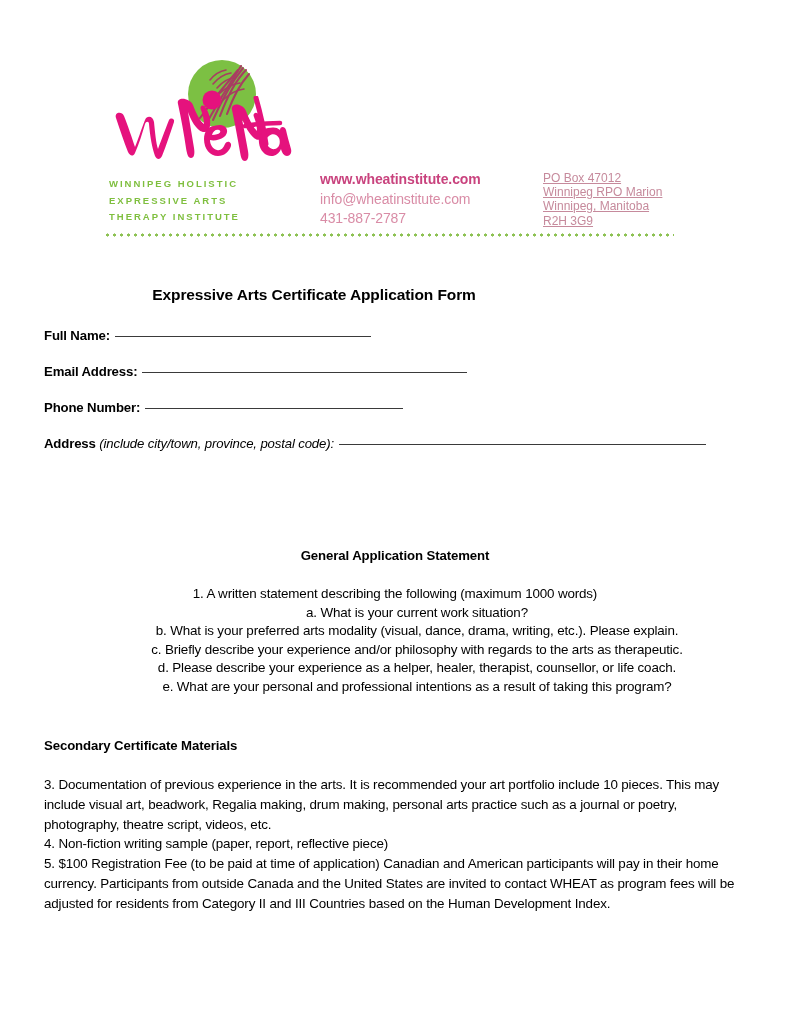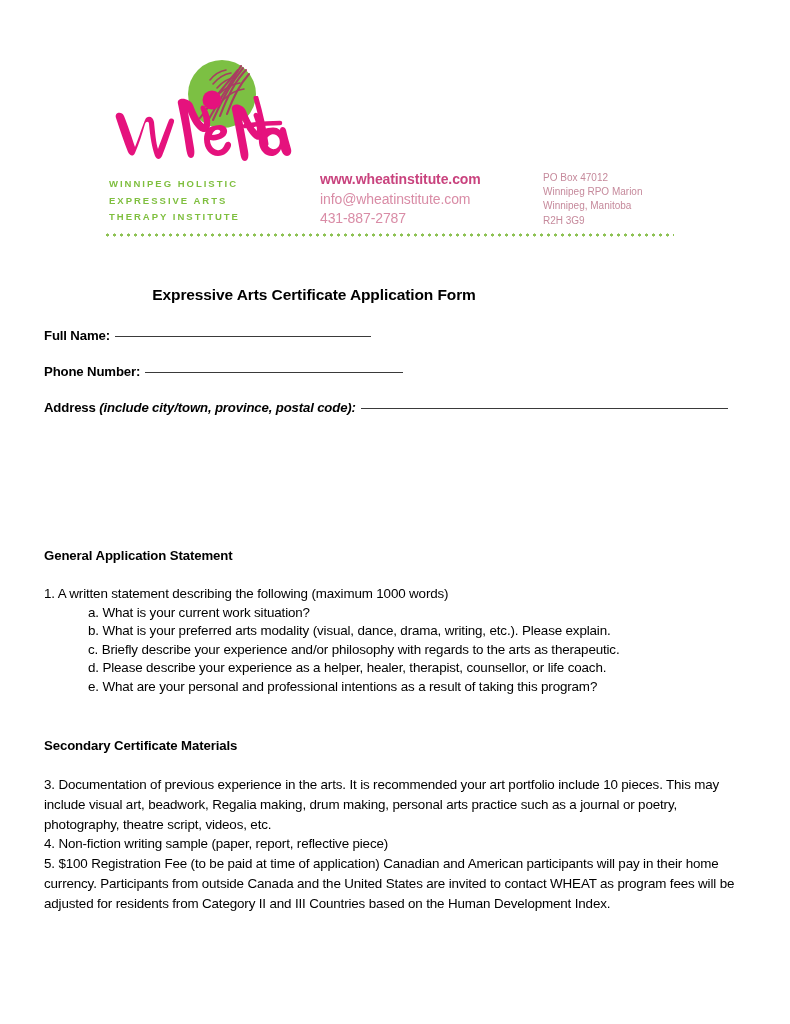--- a/index.html
+++ b/index.html
@@ -76,23 +76,24 @@
   .contact-web .phone {
     font-size: 14px;
     color: #d98ca6;
     letter-spacing: -0.1px;
   }
 
   .contact-addr {
     position: absolute;
     left: 543px;
     top: 171px;
-    font-size: 10px;
+    font-size: 12px;
     color: #c68a9c;
     line-height: 14.2px;
+    text-decoration: underline;
   }
 
   .dotted-rule {
     position: absolute;
     left: 104px;
     top: 233px;
     width: 570px;
     height: 4px;
     background-image: radial-gradient(circle, #8cc152 0px, #8cc152 1.4px, rgba(255,255,255,0) 1.7px);
     background-size: 7px 4px;
@@ -121,21 +122,21 @@
     font-size: 13.2px;
     line-height: 17px;
     margin-bottom: 19px;
     white-space: nowrap;
     letter-spacing: -0.15px;
   }
   .field-label {
     font-weight: bold;
   }
   .field-note {
-    font-weight: bold;
+    font-weight: normal;
     font-style: italic;
   }
   .field-rule {
     display: inline-block;
     border-bottom: 1.3px solid #3a3a3a;
     position: relative;
     top: -3px;
     margin-left: 5px;
   }
   .rule-w1 { width: 256px; }
@@ -170,21 +171,21 @@
     line-height: 18.6px;
     letter-spacing: -0.15px;
   }
   .block-list p {
     margin: 0;
     font-size: 13.4px;
     line-height: 19.8px;
     letter-spacing: -0.15px;
   }
 
-  #sec-general { top: 548px; }
+  #sec-general { top: 548px; text-align: center; }
   #sec-secondary { top: 738px; }
 </style>
 </head>
 <body>
 
 <div class="letterhead">
 
   <div class="logo-block">
 
     <div class="logo-mark">
@@ -247,20 +248,23 @@
 
 <div class="doc-title">Expressive Arts Certificate Application Form</div>
 
 <div class="fields">
 
   <div class="field-row">
     <span class="field-label">Full Name:</span><span class="field-rule rule-w1"></span>
   </div>
 
 
+  <div class="field-row">
+    <span class="field-label">Email Address:</span><span class="field-rule rule-w3"></span>
+  </div>
 
   <div class="field-row">
     <span class="field-label">Phone Number:</span><span class="field-rule rule-w4"></span>
   </div>
 
   <div class="field-row">
     <span class="field-label">Address</span>
     <span class="field-note">(include city/town, province, postal code):</span><span class="field-rule rule-w5"></span>
   </div>
 </div>

